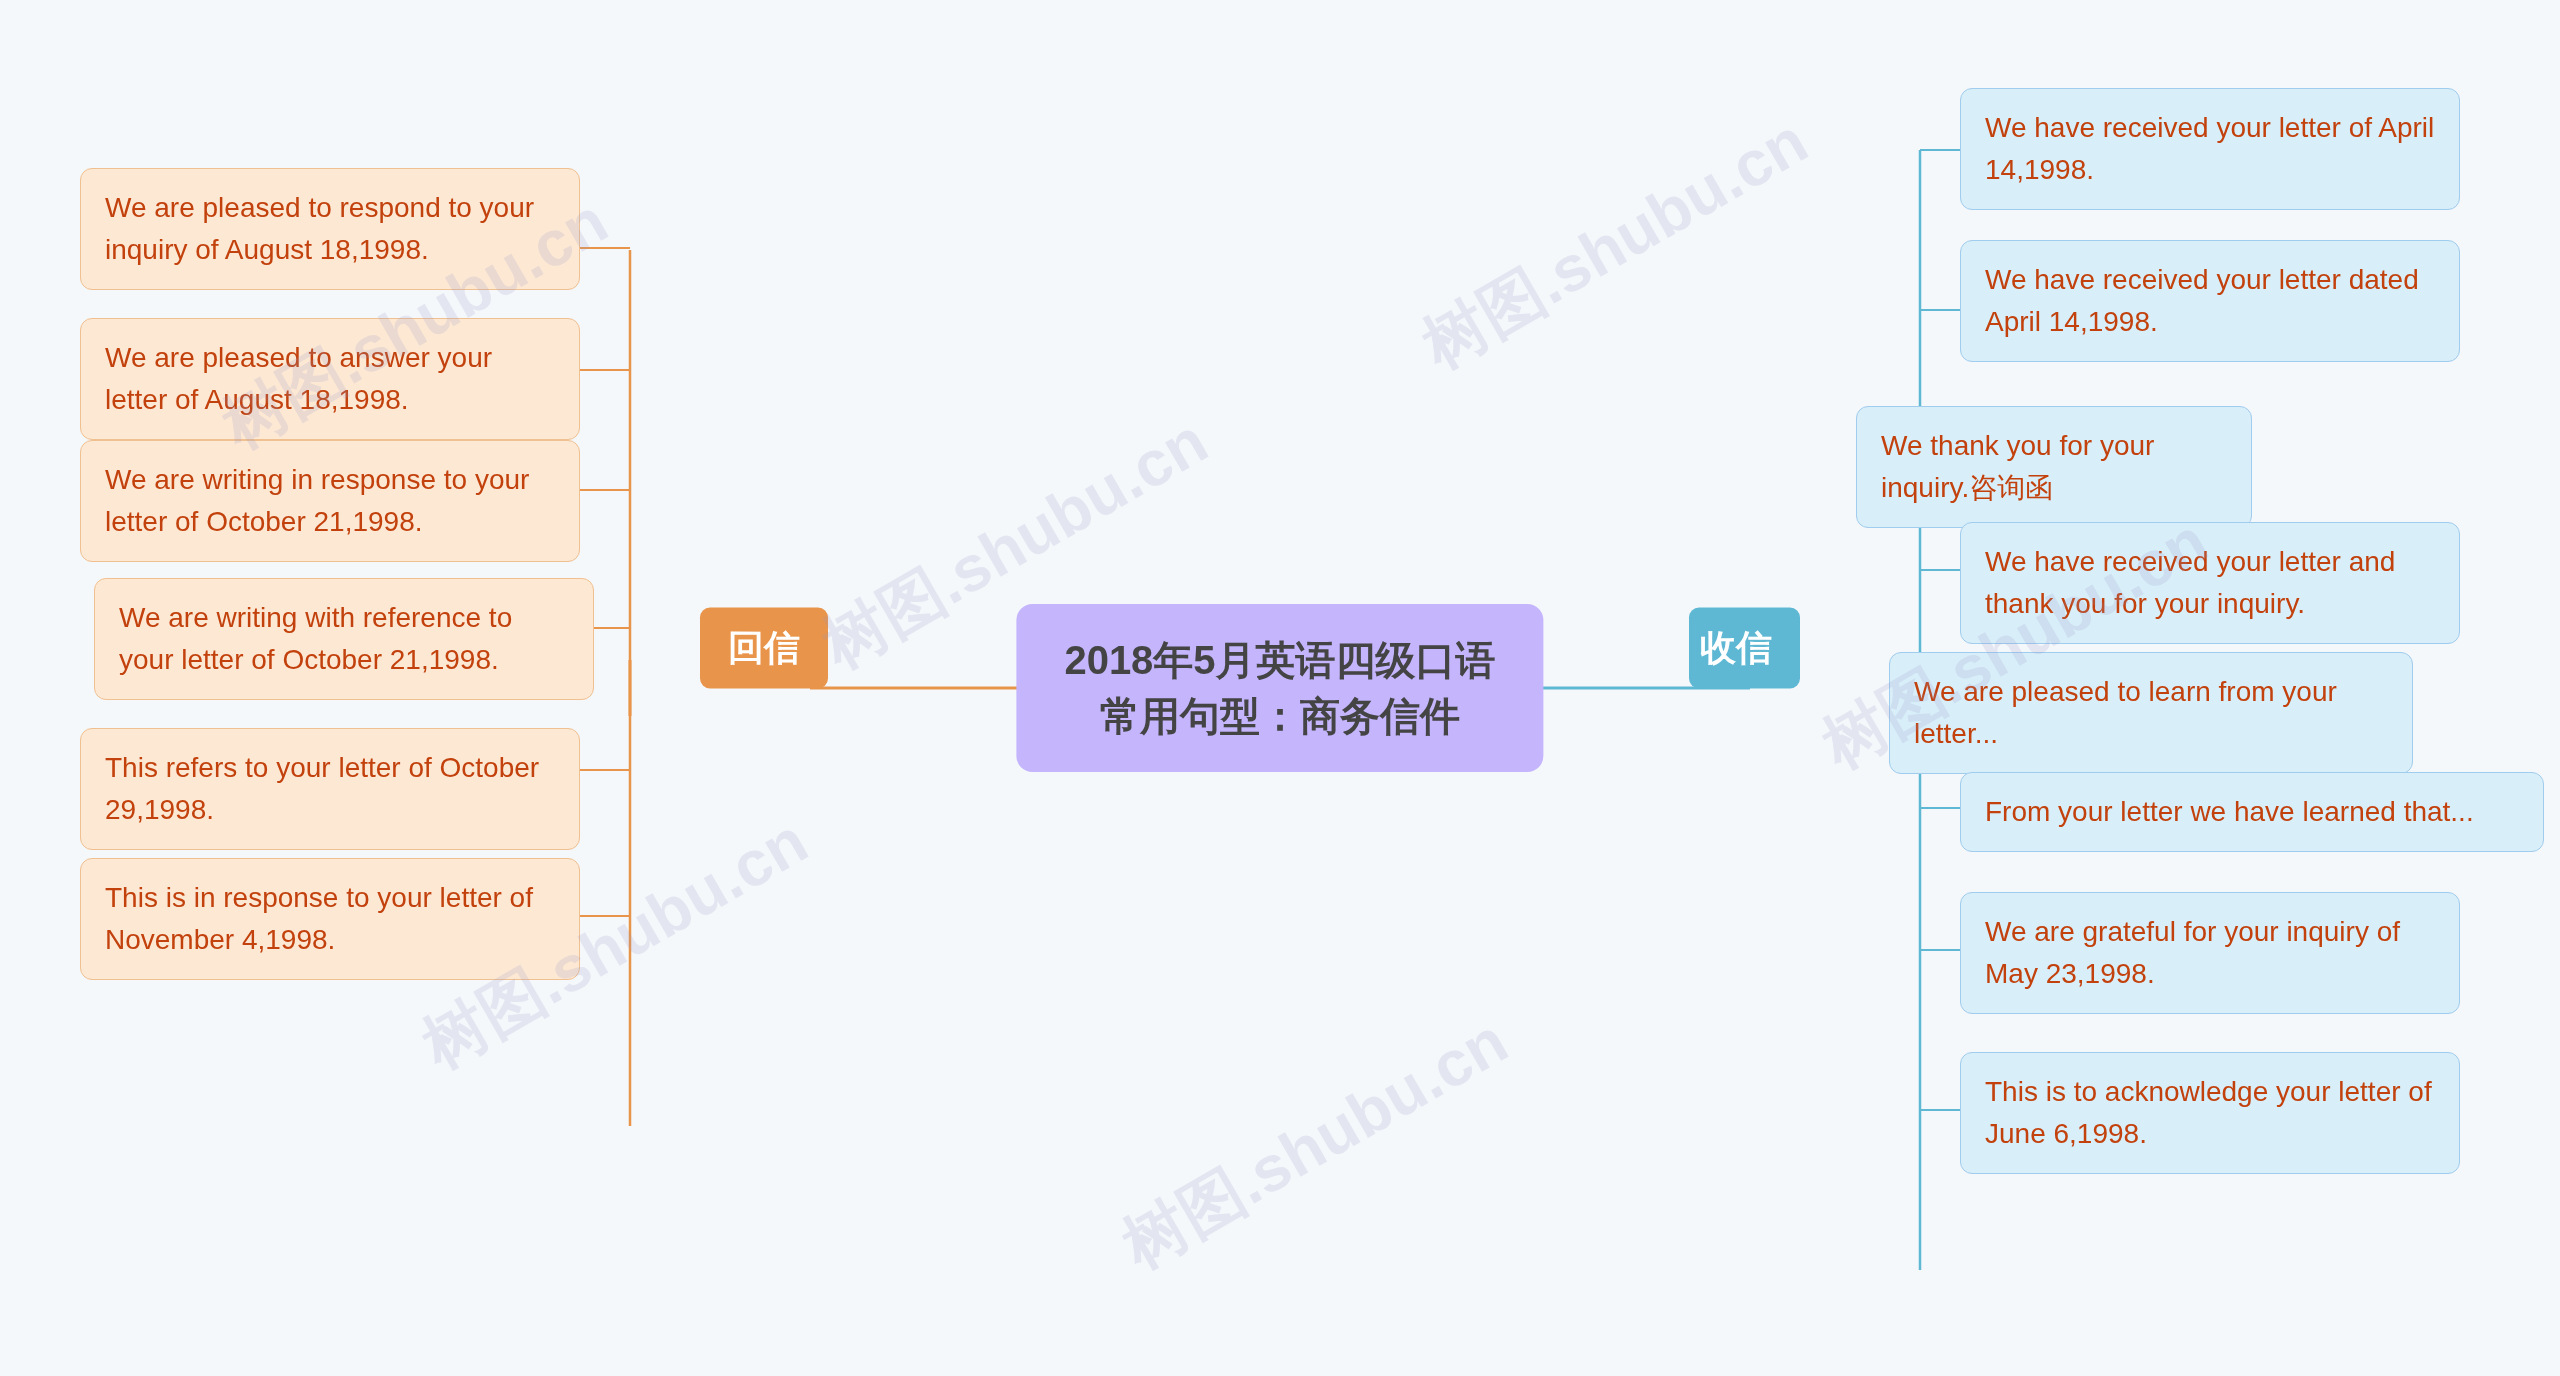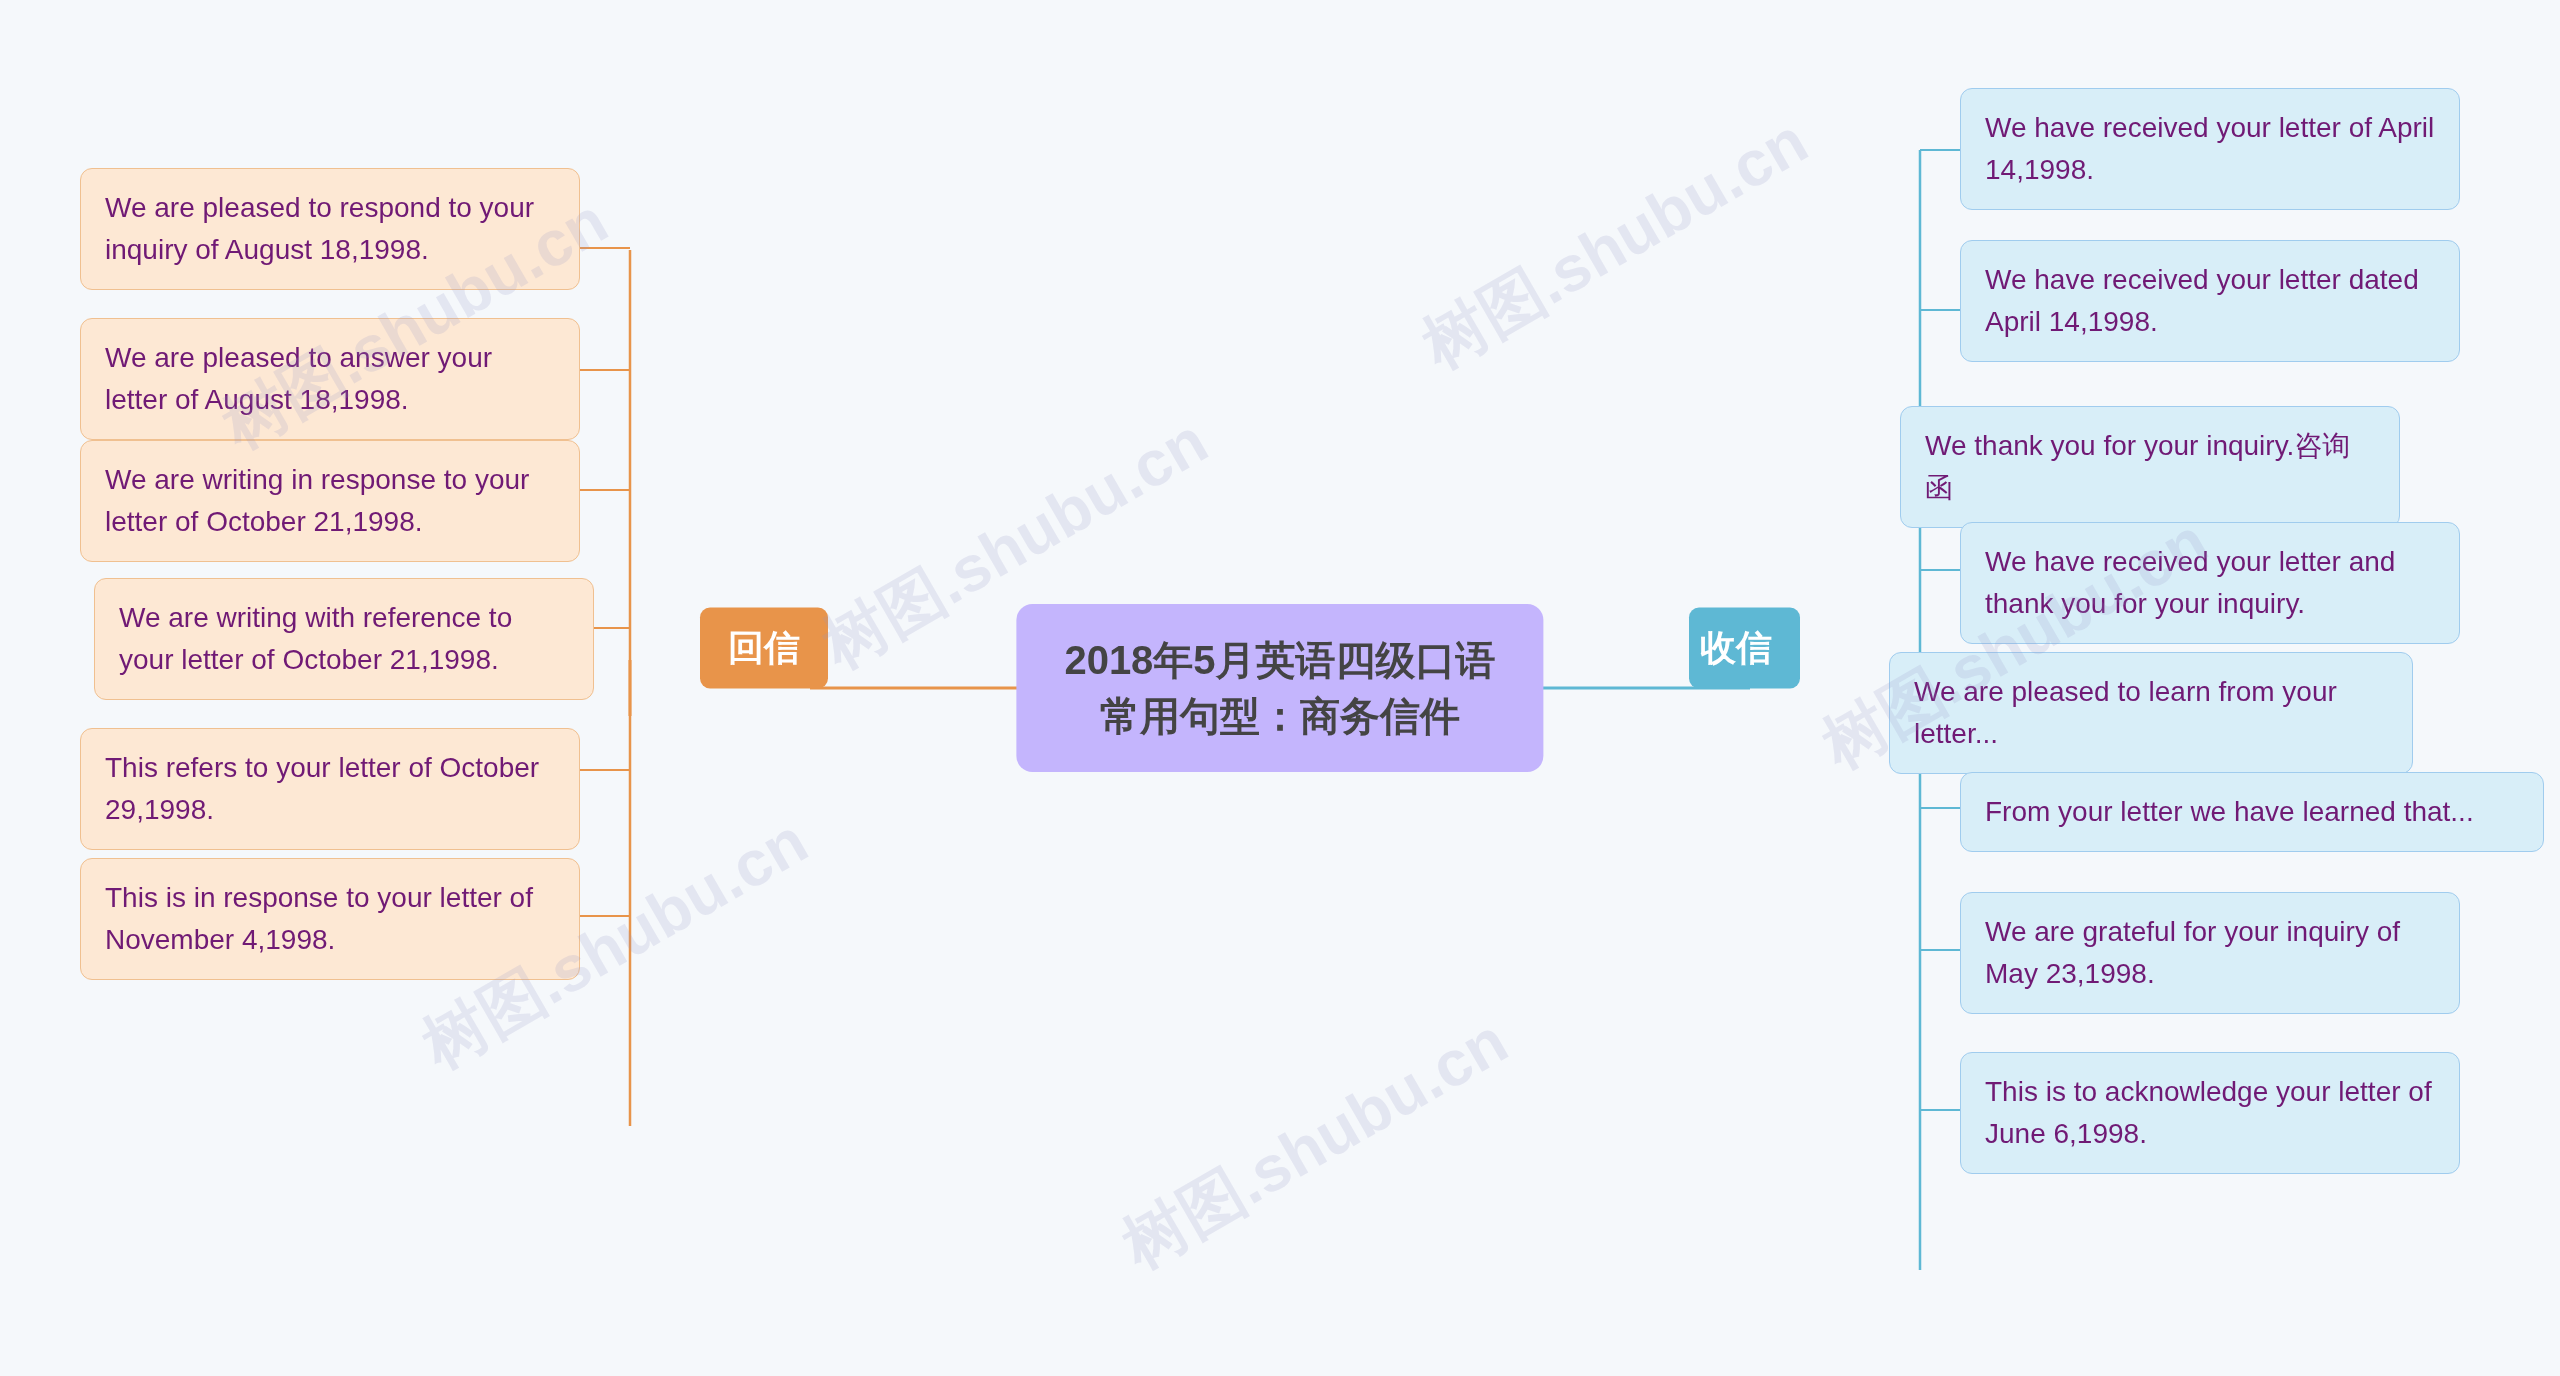--- a/index.html
+++ b/index.html
@@ -80,21 +80,21 @@
       transform: translateY(-50%);
       padding-left: 11px;
     }
 
     
     .leaf-node {
       position: absolute;
       border-radius: 12px;
       padding: 18px 24px;
       font-size: 28px;
-      color: #701a75;
+      color: #c2410c;
       line-height: 1.5;
       z-index: 10;
     }
     .leaf-node-left {
       background: #fde8d4;
       border: 1.5px solid #f0c090;
     }
     .leaf-node-right {
       background: #d8eef8;
       border: 1.5px solid #a0ccee;
@@ -196,21 +196,21 @@
   </div>
 
   <div class="leaf-node leaf-node-right" style="left:1960px; top:88px; width:500px;">
     <span>We have received your letter of April 14,1998.</span>
   </div>
 
   <div class="leaf-node leaf-node-right" style="left:1960px; top:240px; width:500px;">
     <span>We have received your letter dated April 14,1998.</span>
   </div>
 
-  <div class="leaf-node leaf-node-right" style="left:1900px; top:406px; width:500px;">
+  <div class="leaf-node leaf-node-right" style="left:1856px; top:406px; width:396px;">
     <span>We thank you for your inquiry.咨询函</span>
   </div>
 
   <div class="leaf-node leaf-node-right" style="left:1960px; top:522px; width:500px;">
     <span>We have received your letter and thank you for your inquiry.</span>
   </div>
 
   <div class="leaf-node leaf-node-right" style="left:1889px; top:652px; width:524px;">
     <span>We are pleased to learn from your letter...</span>
   </div>

